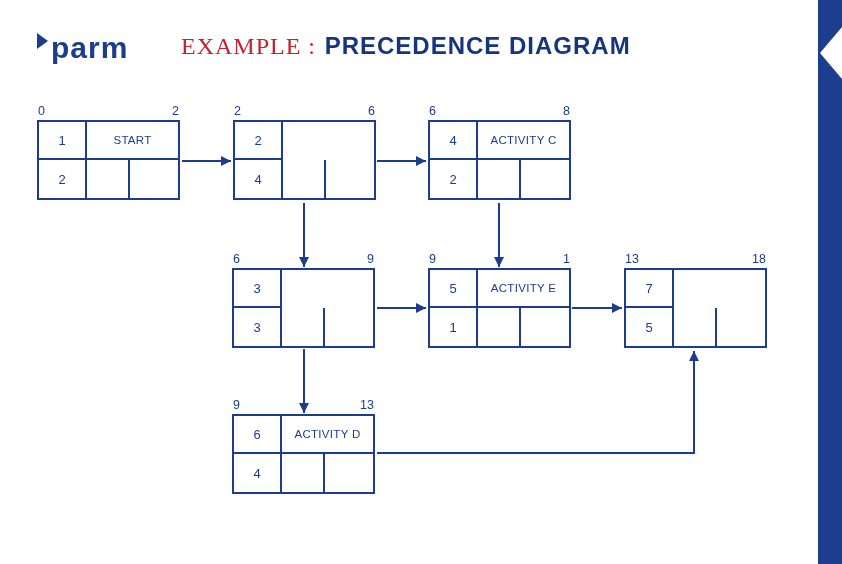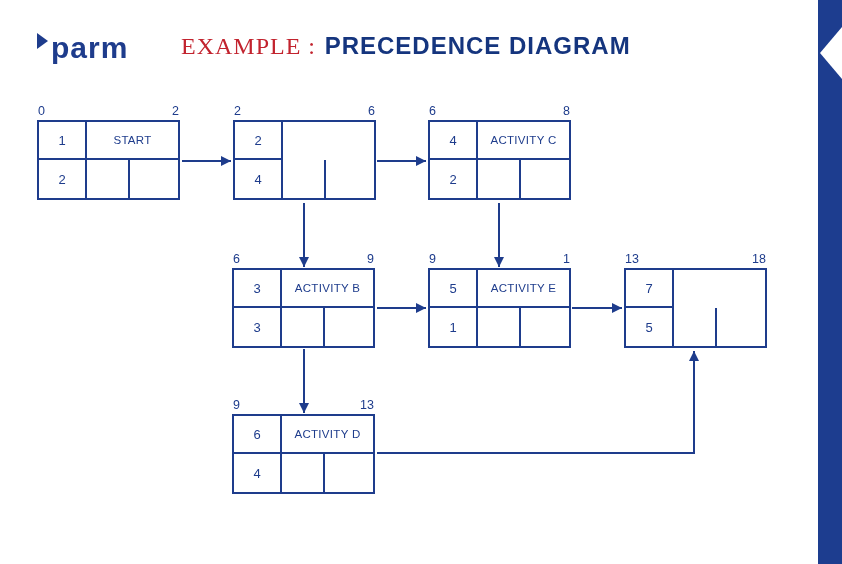--- a/index.html
+++ b/index.html
@@ -153,21 +153,20 @@
   </div>
 </div>
 
 <div class="node" style="left:232px; top:252px;">
   <div class="nums">
     <span>6</span>
     <span>9</span>
   </div>
   <div class="box">
     <div class="cell c-id">3</div>
-    <div class="cell c-name">ACTIVITY B</div>
     <div class="cell c-dur">3</div>
     <div class="cell c-b1"></div>
     <div class="cell c-b2"></div>
   </div>
 </div>
 
 <div class="node" style="left:428px; top:252px;">
   <div class="nums">
     <span>9</span>
     <span>1</span>

